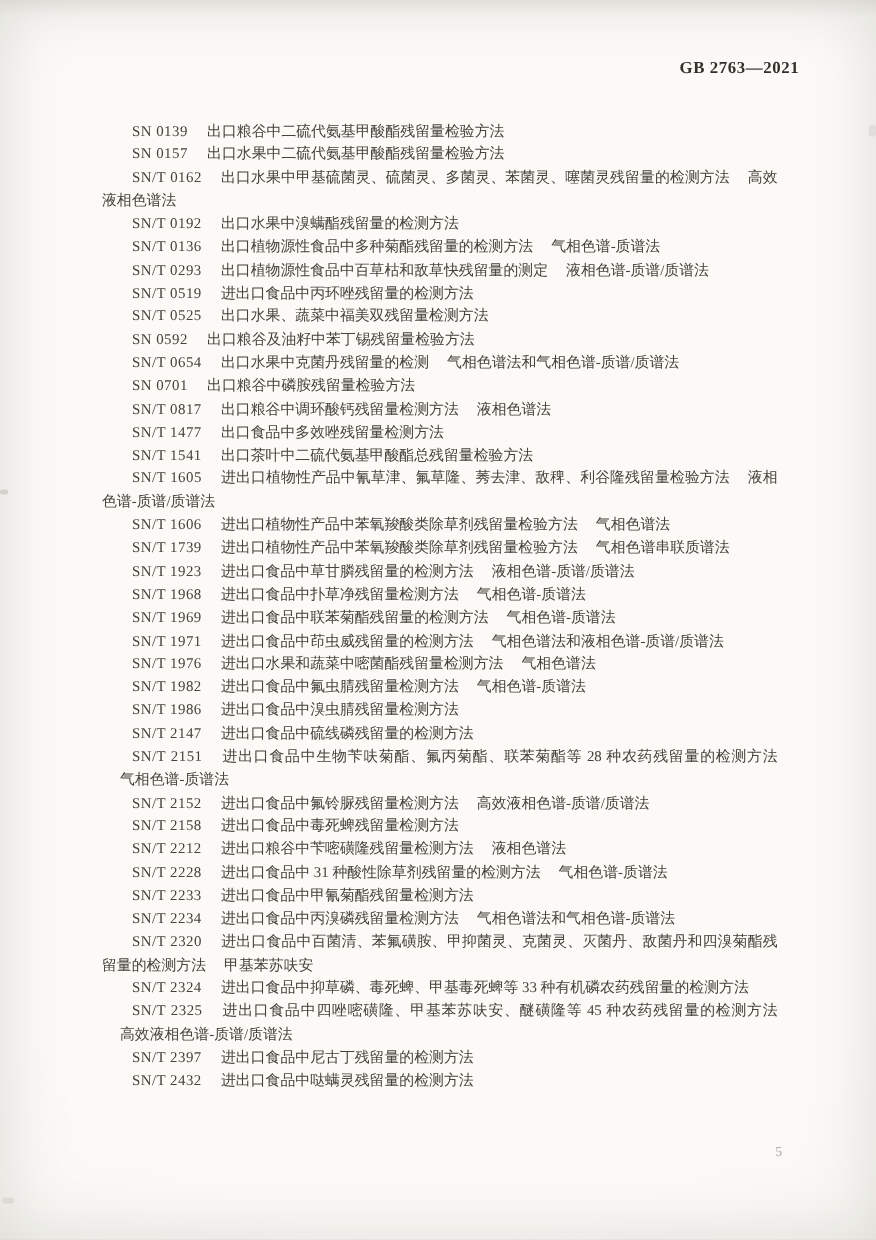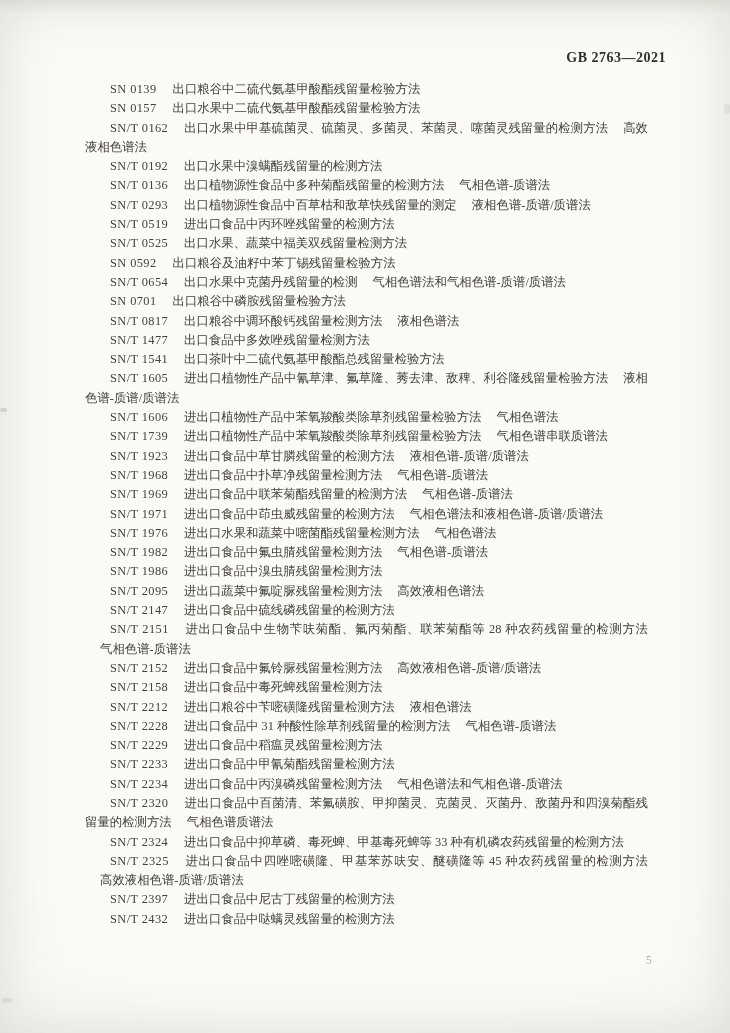--- a/index.html
+++ b/index.html
@@ -27,21 +27,21 @@
     top: 50px;
     right: 64px;
     font-family: Liberation Serif, serif;
     font-weight: bold;
     font-size: 14px;
     letter-spacing: 0.5px;
     color: #33302b;
   }
   .content {
     position: absolute;
-    top: 80px;
+    top: 100px;
     left: 85px;
     width: 563px;
     font-size: 12.4px;
     line-height: 19.3px;
     text-align: justify;
     text-justify: inter-ideograph;
   }
   .item {
     margin: 0;
     padding: 0;
@@ -151,51 +151,45 @@
       <p class="item">
     <span class="code">SN/T 1976</span><span class="title">进出口水果和蔬菜中嘧菌酯残留量检测方法</span><span class="method">气相色谱法</span>
   </p>
       <p class="item">
     <span class="code">SN/T 1982</span><span class="title">进出口食品中氟虫腈残留量检测方法</span><span class="method">气相色谱-质谱法</span>
   </p>
       <p class="item">
     <span class="code">SN/T 1986</span><span class="title">进出口食品中溴虫腈残留量检测方法</span>
   </p>
       <p class="item">
-    <span class="code">SN/T 2095</span><span class="title">进出口蔬菜中氟啶脲残留量检测方法</span><span class="method">高效液相色谱法</span>
-  </p>
-      <p class="item">
     <span class="code">SN/T 2147</span><span class="title">进出口食品中硫线磷残留量的检测方法</span>
   </p>
       <p class="item">
     <span class="code">SN/T 2151</span><span class="title">进出口食品中生物苄呋菊酯、氟丙菊酯、联苯菊酯等 28 种农药残留量的检测方法</span><span class="method">气相色谱-质谱法</span>
   </p>
       <p class="item">
     <span class="code">SN/T 2152</span><span class="title">进出口食品中氟铃脲残留量检测方法</span><span class="method">高效液相色谱-质谱/质谱法</span>
   </p>
       <p class="item">
     <span class="code">SN/T 2158</span><span class="title">进出口食品中毒死蜱残留量检测方法</span>
   </p>
       <p class="item">
     <span class="code">SN/T 2212</span><span class="title">进出口粮谷中苄嘧磺隆残留量检测方法</span><span class="method">液相色谱法</span>
   </p>
       <p class="item">
     <span class="code">SN/T 2228</span><span class="title">进出口食品中 31 种酸性除草剂残留量的检测方法</span><span class="method">气相色谱-质谱法</span>
   </p>
       <p class="item">
-    <span class="code">SN/T 2229</span><span class="title">进出口食品中稻瘟灵残留量检测方法</span>
-  </p>
-      <p class="item">
     <span class="code">SN/T 2233</span><span class="title">进出口食品中甲氰菊酯残留量检测方法</span>
   </p>
       <p class="item">
     <span class="code">SN/T 2234</span><span class="title">进出口食品中丙溴磷残留量检测方法</span><span class="method">气相色谱法和气相色谱-质谱法</span>
   </p>
       <p class="item">
-    <span class="code">SN/T 2320</span><span class="title">进出口食品中百菌清、苯氟磺胺、甲抑菌灵、克菌灵、灭菌丹、敌菌丹和四溴菊酯残留量的检测方法</span><span class="method">气相色谱质谱法</span>
+    <span class="code">SN/T 2320</span><span class="title">进出口食品中百菌清、苯氟磺胺、甲抑菌灵、克菌灵、灭菌丹、敌菌丹和四溴菊酯残留量的检测方法</span><span class="method">甲基苯苏呋安</span>
   </p>
       <p class="item">
     <span class="code">SN/T 2324</span><span class="title">进出口食品中抑草磷、毒死蜱、甲基毒死蜱等 33 种有机磷农药残留量的检测方法</span>
   </p>
       <p class="item">
     <span class="code">SN/T 2325</span><span class="title">进出口食品中四唑嘧磺隆、甲基苯苏呋安、醚磺隆等 45 种农药残留量的检测方法</span><span class="method">高效液相色谱-质谱/质谱法</span>
   </p>
       <p class="item">
     <span class="code">SN/T 2397</span><span class="title">进出口食品中尼古丁残留量的检测方法</span>
   </p>

